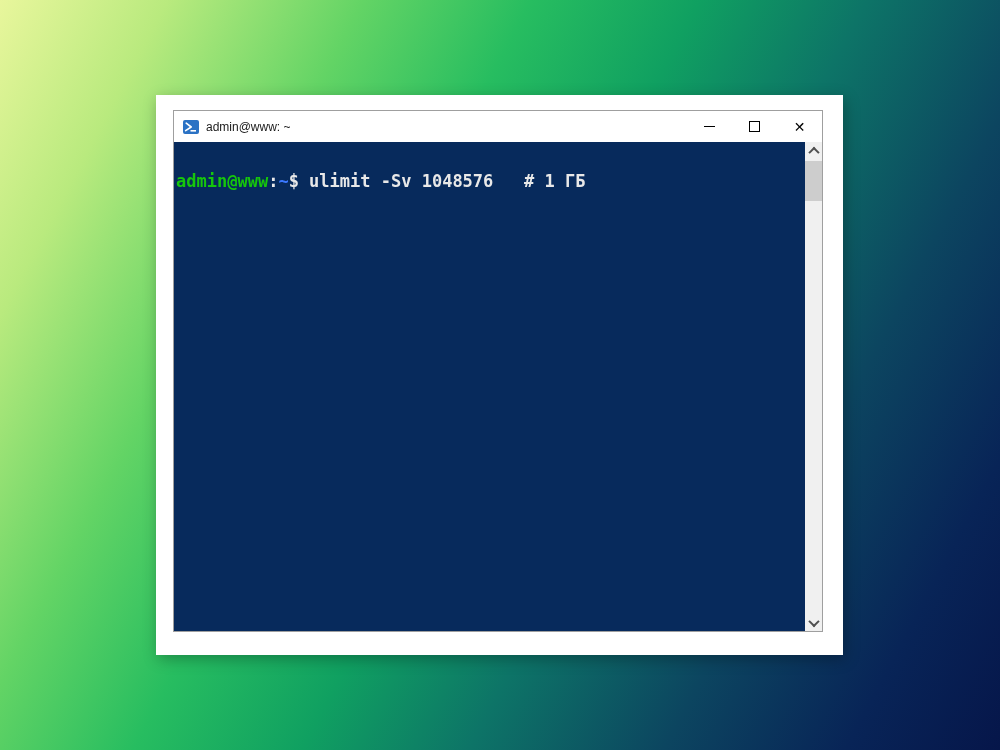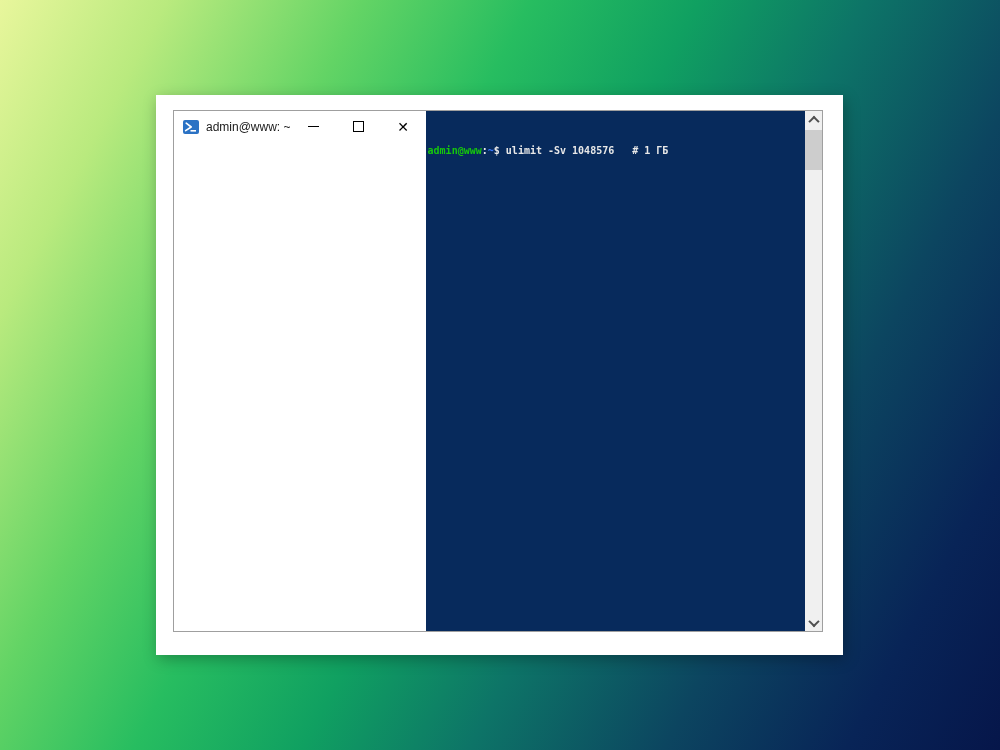--- a/index.html
+++ b/index.html
@@ -37,21 +37,21 @@
   .window {
     position: absolute;
     left: 17px;
     top: 15px;
     width: 650px;
     height: 522px;
     background: #ffffff;
     border: 1px solid #9f9f9f;
     box-sizing: border-box;
     display: flex;
-    flex-direction: row;
+    flex-direction: column;
   }
   .titlebar {
     height: 31px;
     min-height: 31px;
     background: #ffffff;
     display: flex;
     align-items: center;
   }
   .app-icon {
     width: 16px;
@@ -108,21 +108,21 @@
     flex: 1;
     background: #072a5c;
     overflow: hidden;
   }
   .term-content {
     position: absolute;
     left: 0; top: 0; right: 17px; bottom: 0;
     padding: 2px 2px;
     font-family: "DejaVu Sans Mono", monospace;
     font-weight: bold;
-    font-size: 10px;
+    font-size: 17px;
     line-height: 15px;
     white-space: pre;
   }
   .t-user  { color: #16c60c; }
   .t-sep   { color: #e8e8e8; }
   .t-path  { color: #3b78ff; }
   .t-rest  { color: #e8e8e8; }
   .scrollbar {
     position: absolute;
     top: 0; right: 0; bottom: 0;

